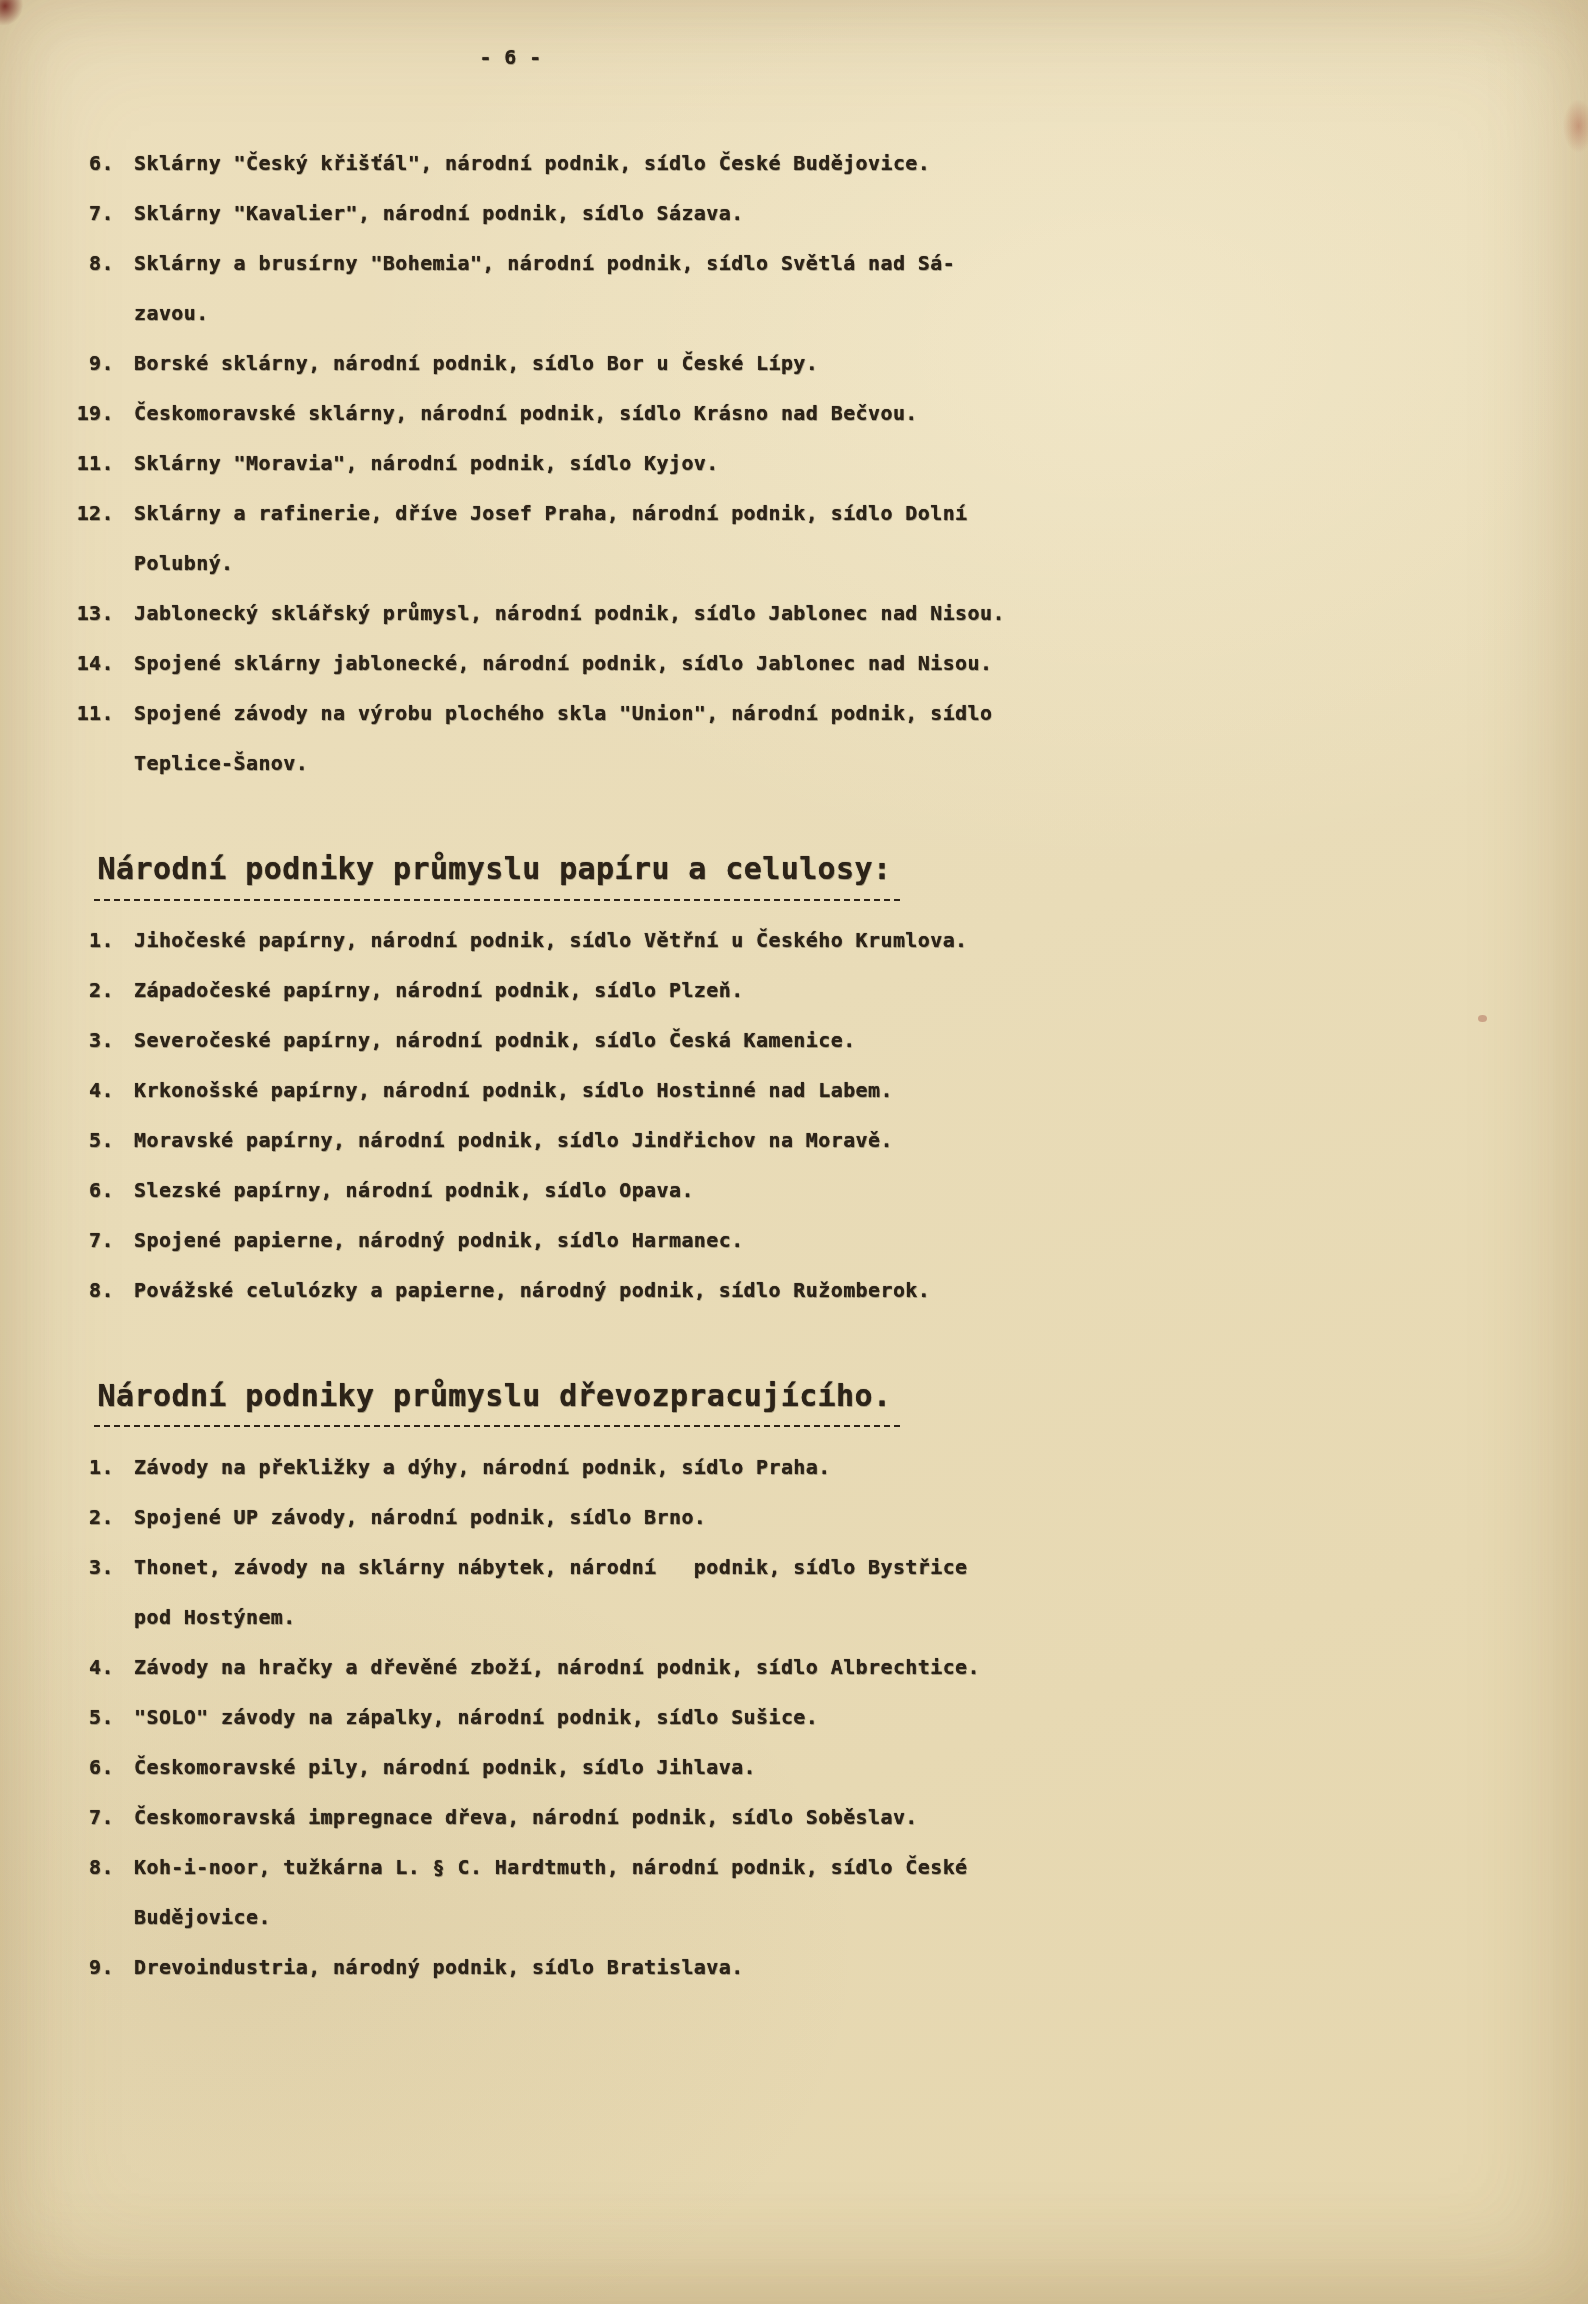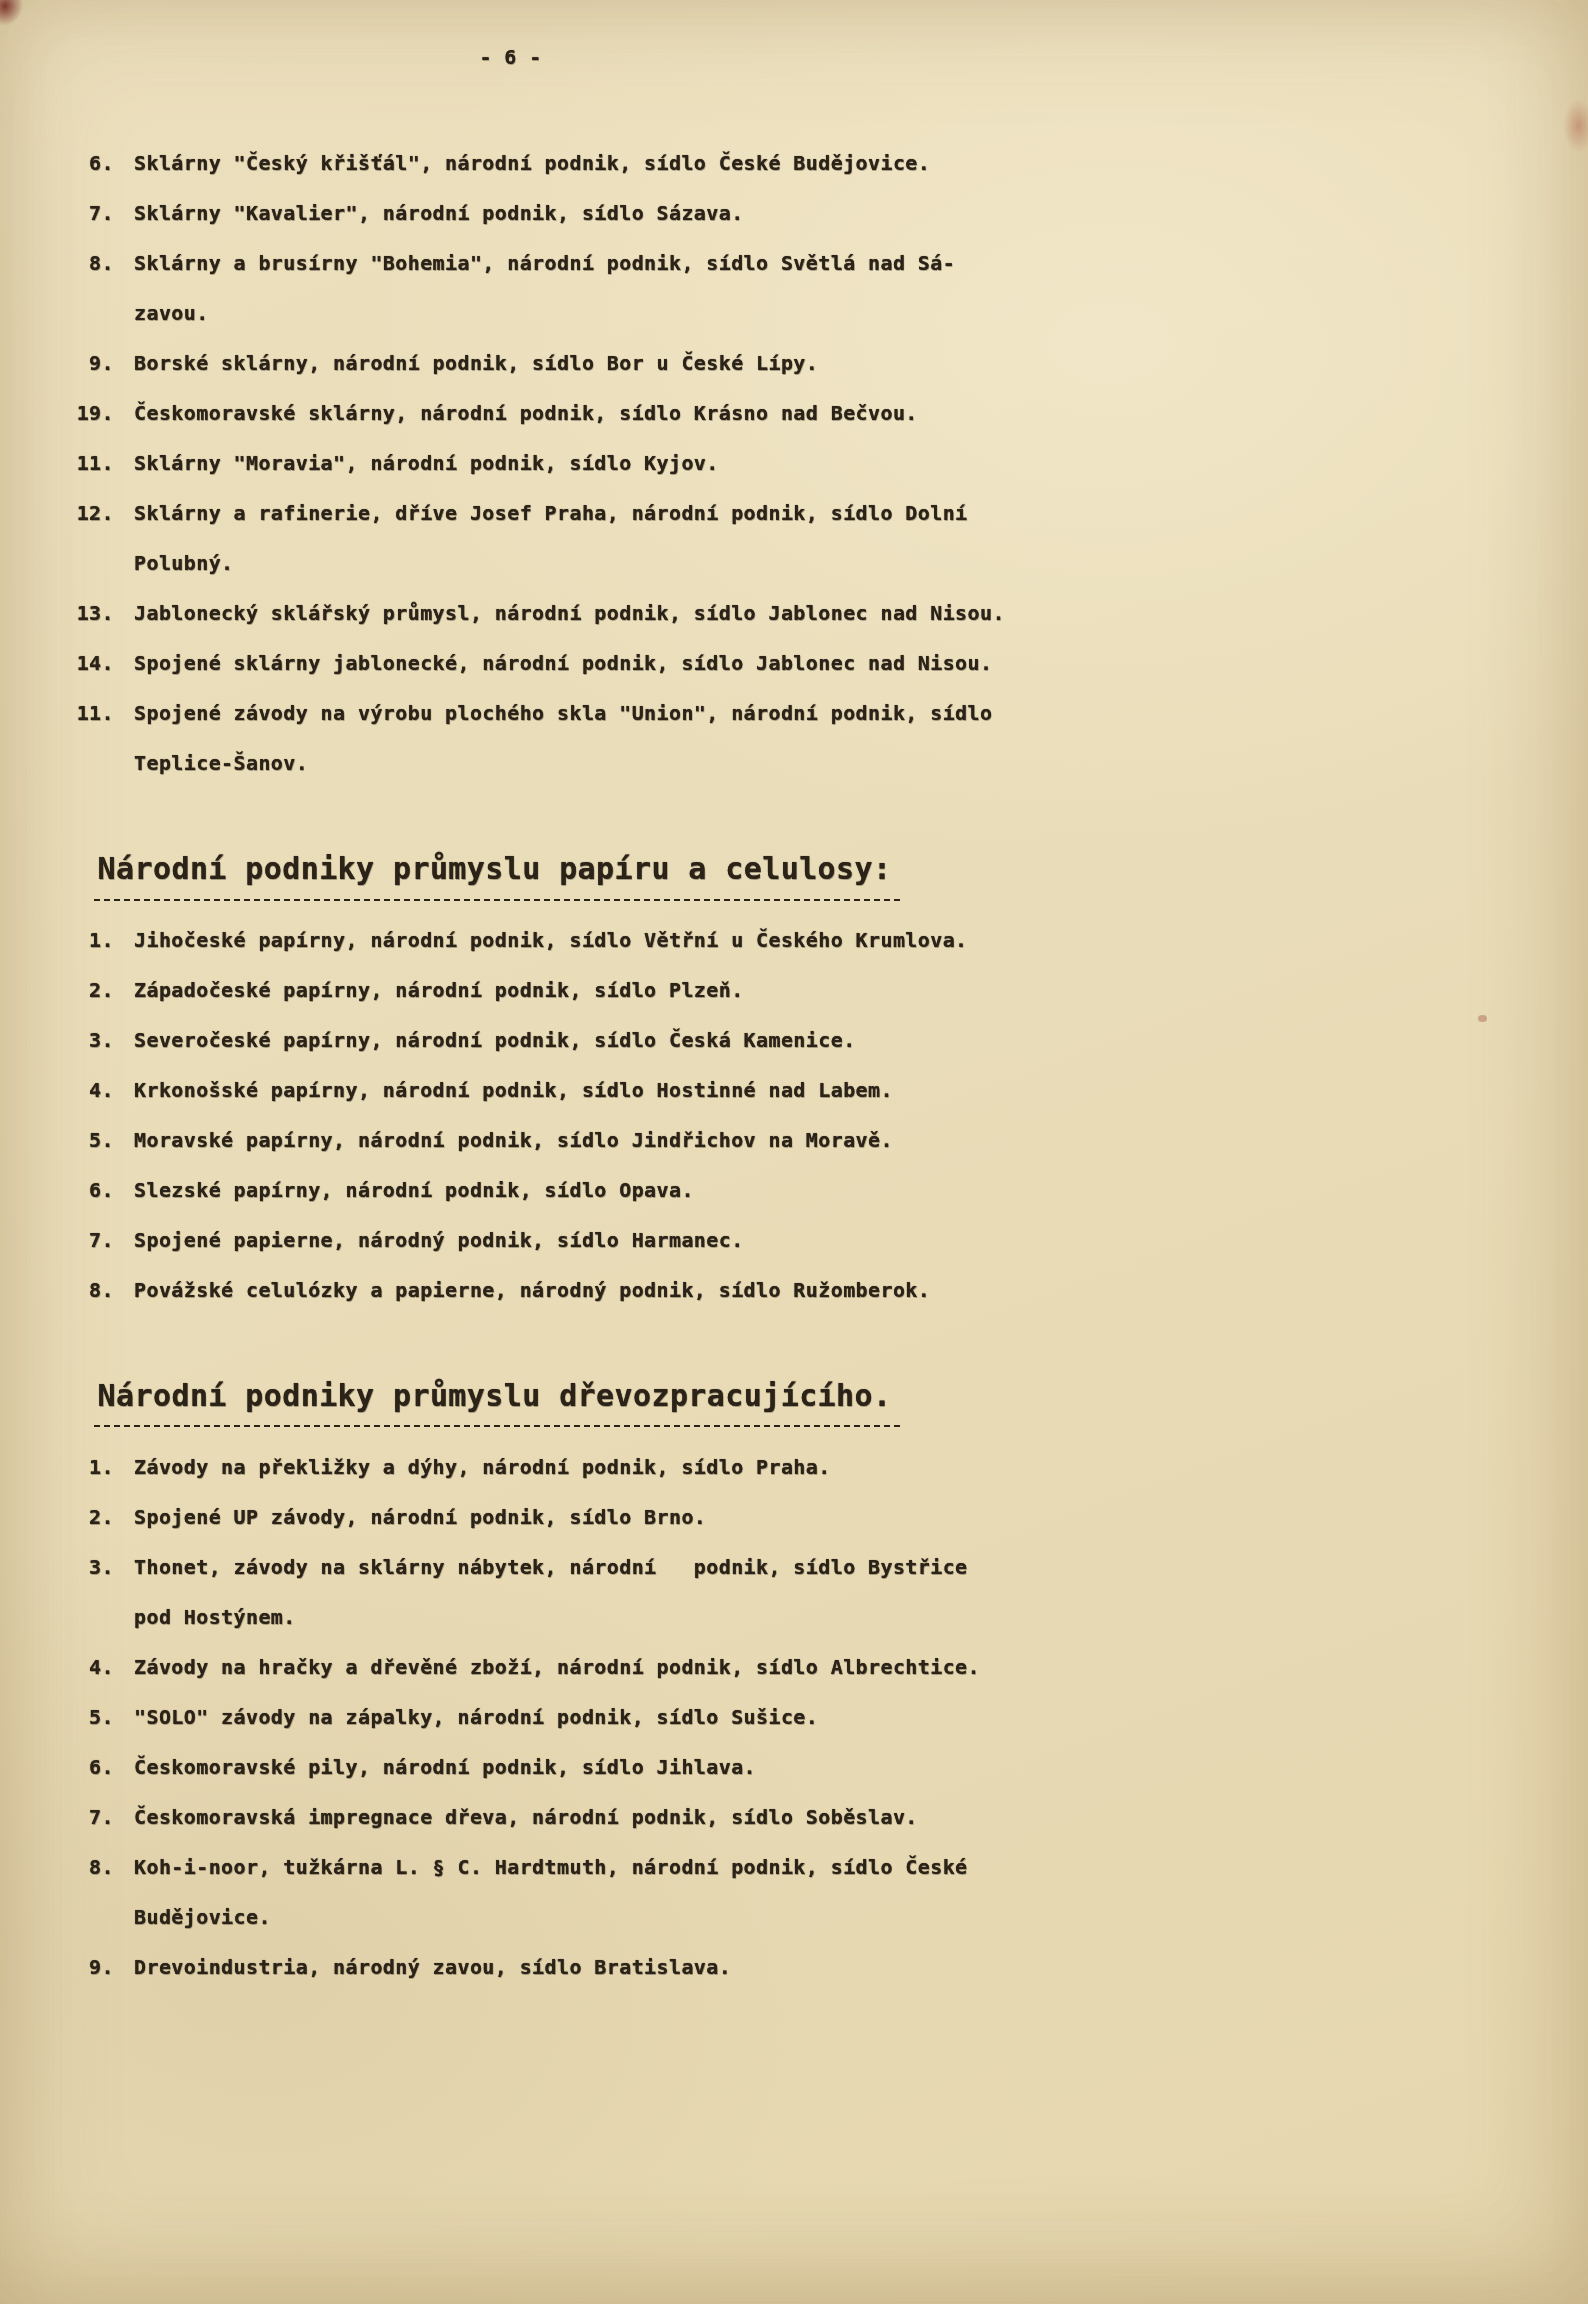--- a/index.html
+++ b/index.html
@@ -228,20 +228,20 @@
   </li>
 
   <li class="row">
     <span class="num">8.</span>
     <span class="txt">Koh-i-noor, tužkárna L. § C. Hardtmuth, národní podnik, sídlo České
 Budějovice.</span>
   </li>
 
   <li class="row">
     <span class="num">9.</span>
-    <span class="txt">Drevoindustria, národný zavou, sídlo Bratislava.</span>
+    <span class="txt">Drevoindustria, národný podnik, sídlo Bratislava.</span>
   </li>
 </ol>
   </div>
 </div>
   </div>
 </div>
 
 
 </body></html>

